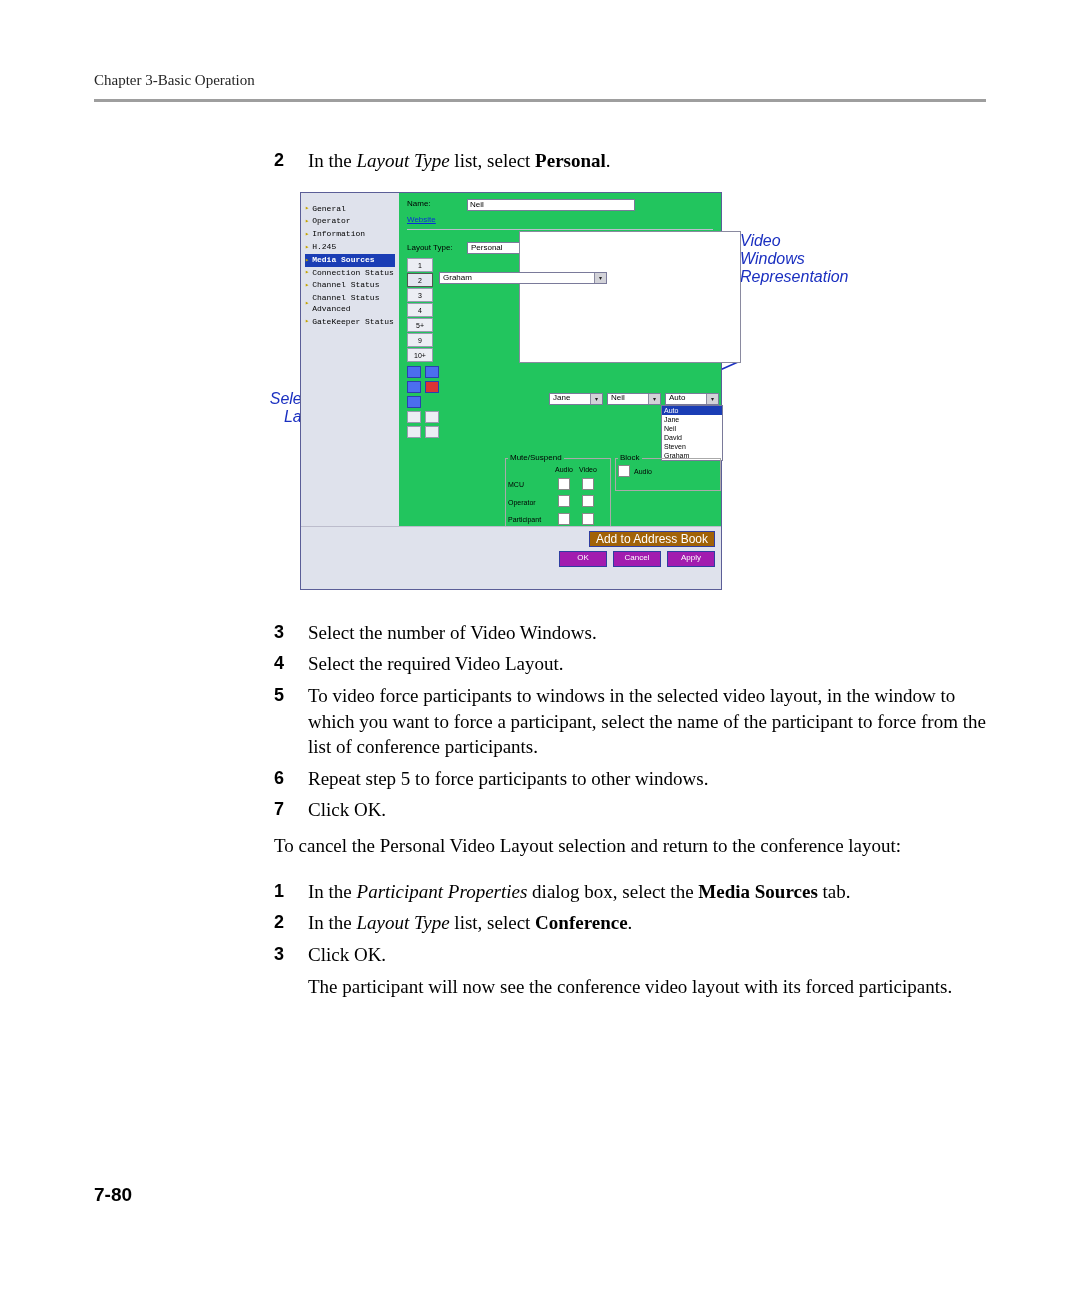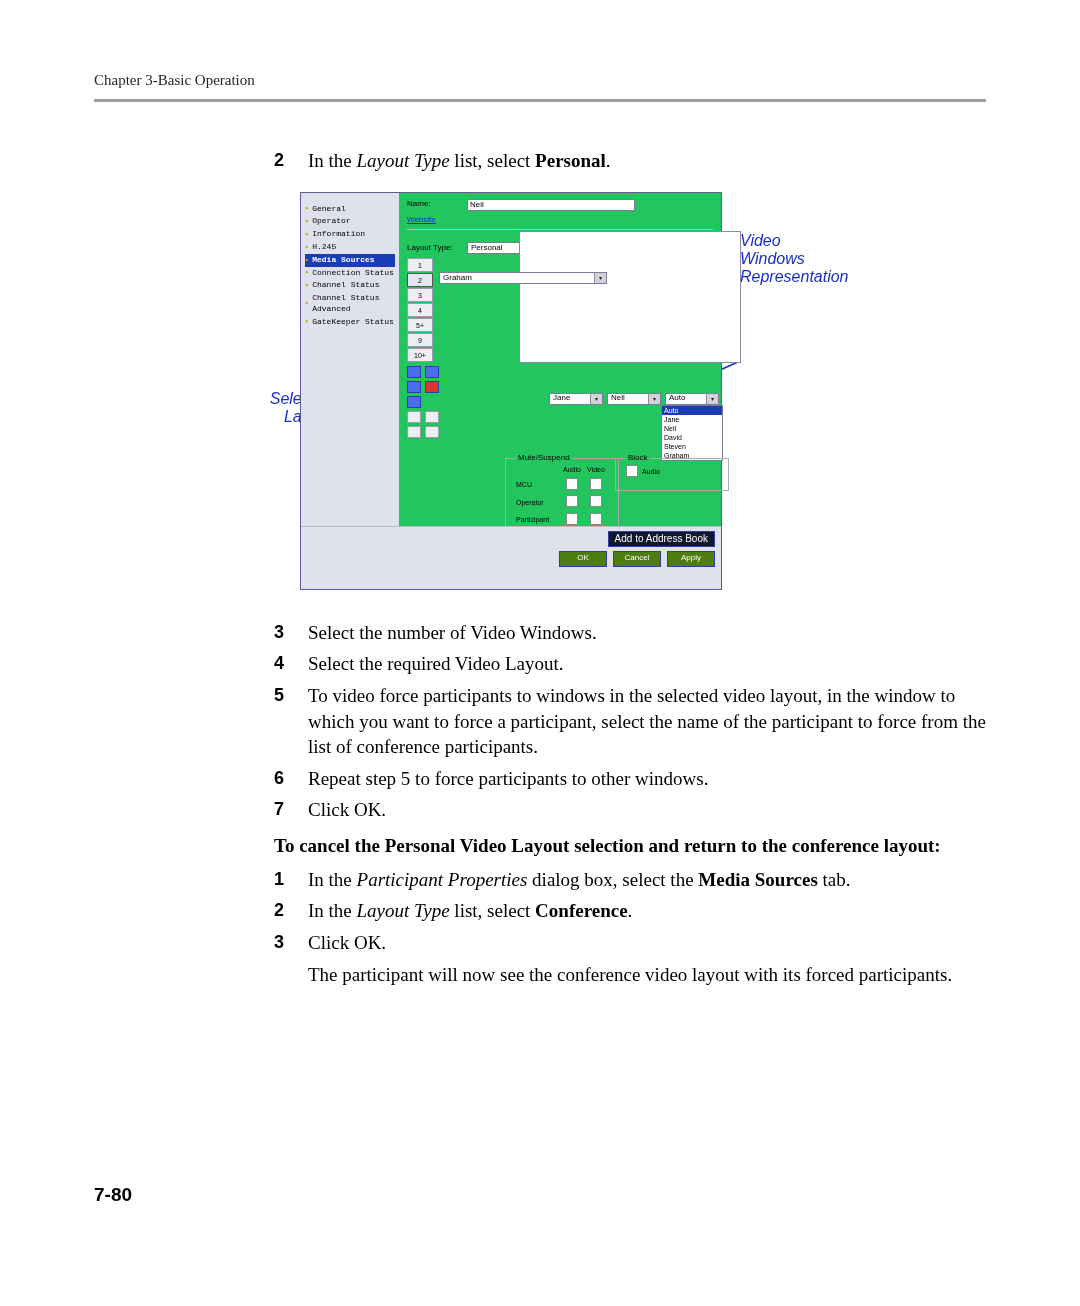--- a/index.html
+++ b/index.html
@@ -5,21 +5,21 @@
   html,body{margin:0;padding:0;background:#fff;font-family:"Palatino Linotype","Book Antiqua",Palatino,serif;color:#000;}
   .page{width:1080px;height:1306px;position:relative;box-sizing:border-box;padding:72px 94px 0 94px;}
   .header{font-size:15px;color:#252525;}
   .rule{border:0;border-top:3px solid #9e9e9e;margin:10px 0 0 0;}
   .content{margin-left:180px;margin-top:46px;font-size:19px;line-height:1.35;}
   .step{display:flex;margin-bottom:6px;}
   .step .num{font-family:Arial,Helvetica,sans-serif;font-weight:bold;width:34px;flex:0 0 34px;font-size:18px;}
   .step .txt{flex:1;}
   .step .txt .it{font-style:italic;}
   .step .txt .bd{font-weight:bold;}
-  .subhead{font-weight:bold;margin:10px 0 8px 0;}
+  .subhead{font-weight:normal;margin:10px 0 20px 0;}
   .pagenum{position:absolute;left:94px;bottom:100px;font-family:Arial,Helvetica,sans-serif;font-weight:bold;font-size:19px;}
   
   .shot-wrap{position:relative;margin:18px 0 18px -4px;height:410px;}
   .dialog{position:absolute;left:30px;top:0;width:420px;height:396px;background:#dfe2ec;border:1px solid #5b5e97;font-family:Tahoma,Arial,sans-serif;font-size:8px;color:#000;}
   .titlebar{height:15px;background:linear-gradient(#2e36c4,#1a1f7a);color:#fff;font-size:9px;line-height:15px;padding-left:4px;position:relative;font-weight:bold;}
   .closebtn{position:absolute;right:0;top:0;width:15px;height:15px;background:#d65a5a;color:#fff;text-align:center;line-height:14px;font-size:10px;cursor:pointer;}
   .body{display:flex;height:333px;}
   .tree{width:98px;padding:10px 4px 4px 4px;box-sizing:border-box;font-family:Liberation Mono, monospace;}
   .tree-item{display:flex;align-items:center;gap:3px;padding:1px 0;cursor:pointer;}
   .tree-item.sel{background:#1a3db5;color:#fff;font-weight:bold;}
@@ -38,31 +38,31 @@
   .lg-row{display:flex;gap:4px;}
   .lg-cell{width:12px;height:10px;border:1px solid #2a3fae;background:#4b6eef;cursor:pointer;}
   .lg-cell.red{background:#d33;}
   .lg-cell.plain{background:#eceef4;border:1px solid #9a9ab0;}
   .big-panel{position:absolute;left:120px;top:38px;width:220px;height:130px;background:#fff;border:1px solid #8a8aa0;}
   .mid-row{position:absolute;left:150px;top:200px;display:flex;gap:4px;}
   .mid-row .sel-input{width:54px;}
   .plist{position:absolute;left:262px;top:212px;width:60px;border:1px solid #7a7a9a;background:#fff;font-size:7px;}
   .plist .pitem{padding:0 2px;line-height:9px;}
   .plist .pitem.sel{background:#1a3db5;color:#fff;}
-  fieldset.ms{position:absolute;border:1px solid #aaa;font-size:8px;padding:2px 6px 4px 10px;margin:0;}
+  fieldset.ms{position:absolute;border:1px solid #aaa;font-size:8px;padding:2px 6px 4px 2px;margin:0;}
   fieldset.ms legend{font-size:8px;padding:0 2px;}
   .ms-left{left:106px;top:260px;width:96px;height:66px;}
   .ms-right{left:216px;top:260px;width:96px;height:30px;}
   .ms-grid{display:grid;grid-template-columns:44px 24px 24px;row-gap:3px;align-items:center;font-size:7px;}
   .ms-grid .hdr{font-size:7px;text-align:center;}
   .chk{width:10px;height:10px;border:1px solid #888;background:#fff;display:inline-block;}
   .dlg-foot{height:46px;position:relative;border-top:1px solid #bcbccc;}
-  .addbtn{position:absolute;right:6px;top:4px;height:14px;padding:0 6px;background:#0f172a;color:#fff;font-size:10px;border:1px solid #2f3da0;display:flex;align-items:center;cursor:pointer;}
+  .addbtn{position:absolute;right:6px;top:4px;height:14px;padding:0 6px;background:#a16207;color:#fff;font-size:12px;border:1px solid #2f3da0;display:flex;align-items:center;cursor:pointer;}
   .okrow{position:absolute;right:6px;bottom:6px;display:flex;gap:6px;}
-  .okrow .btn{height:14px;width:46px;background:#4d7c0f;color:#fff;font-size:8px;border:1px solid #2f3da0;display:flex;align-items:center;justify-content:center;cursor:pointer;}
+  .okrow .btn{height:14px;width:46px;background:#a21caf;color:#fff;font-size:8px;border:1px solid #2f3da0;display:flex;align-items:center;justify-content:center;cursor:pointer;}
   
   .ann{position:absolute;font-family:Arial,Helvetica,sans-serif;font-style:italic;color:#1a2fc0;font-size:16px;line-height:1.15;}
   .ann.left{text-align:right;}
   svg.overlay{position:absolute;left:0;top:0;pointer-events:none;}
 </style>
 </head>
 <body>
 
 <div class="page">
   <div class="header">Chapter 3-Basic Operation</div>

